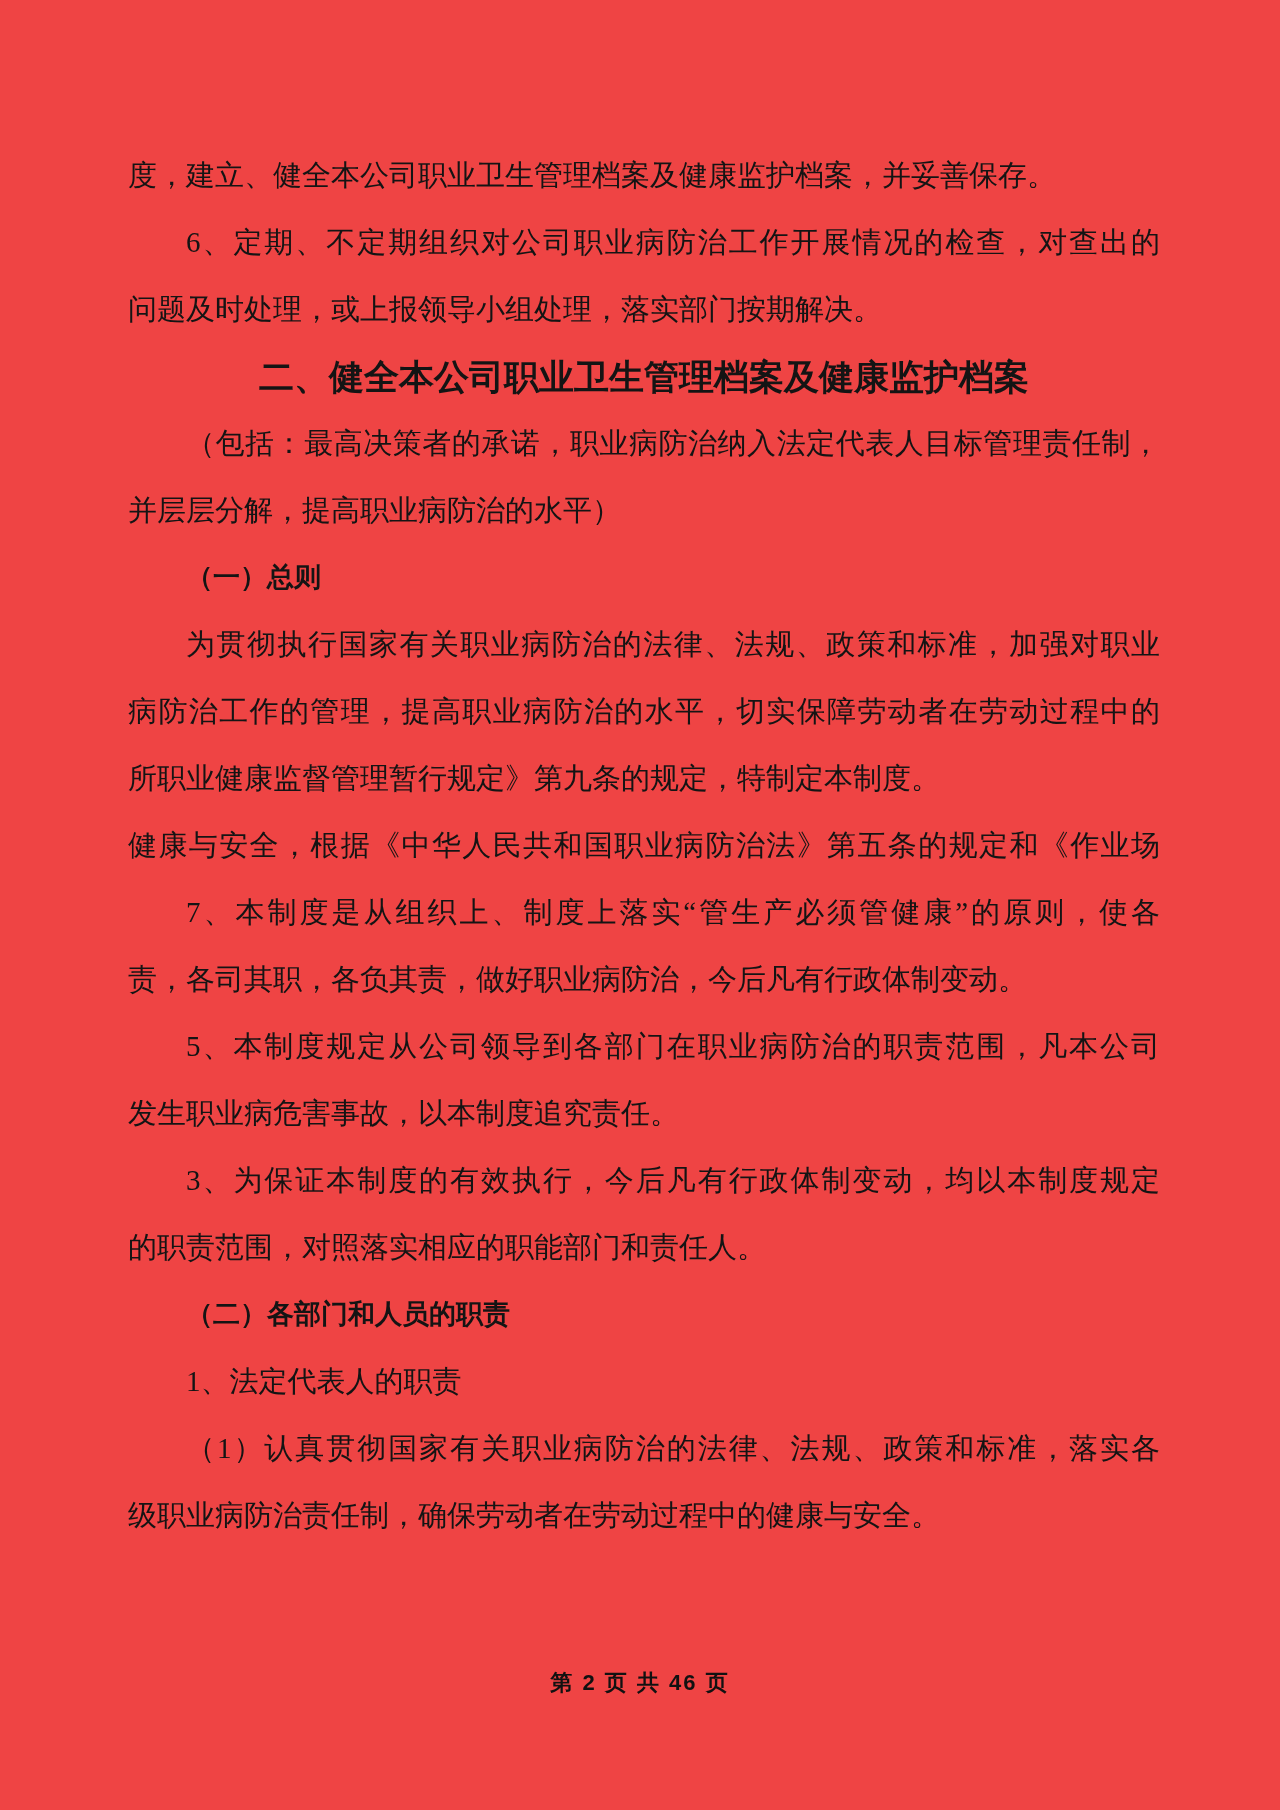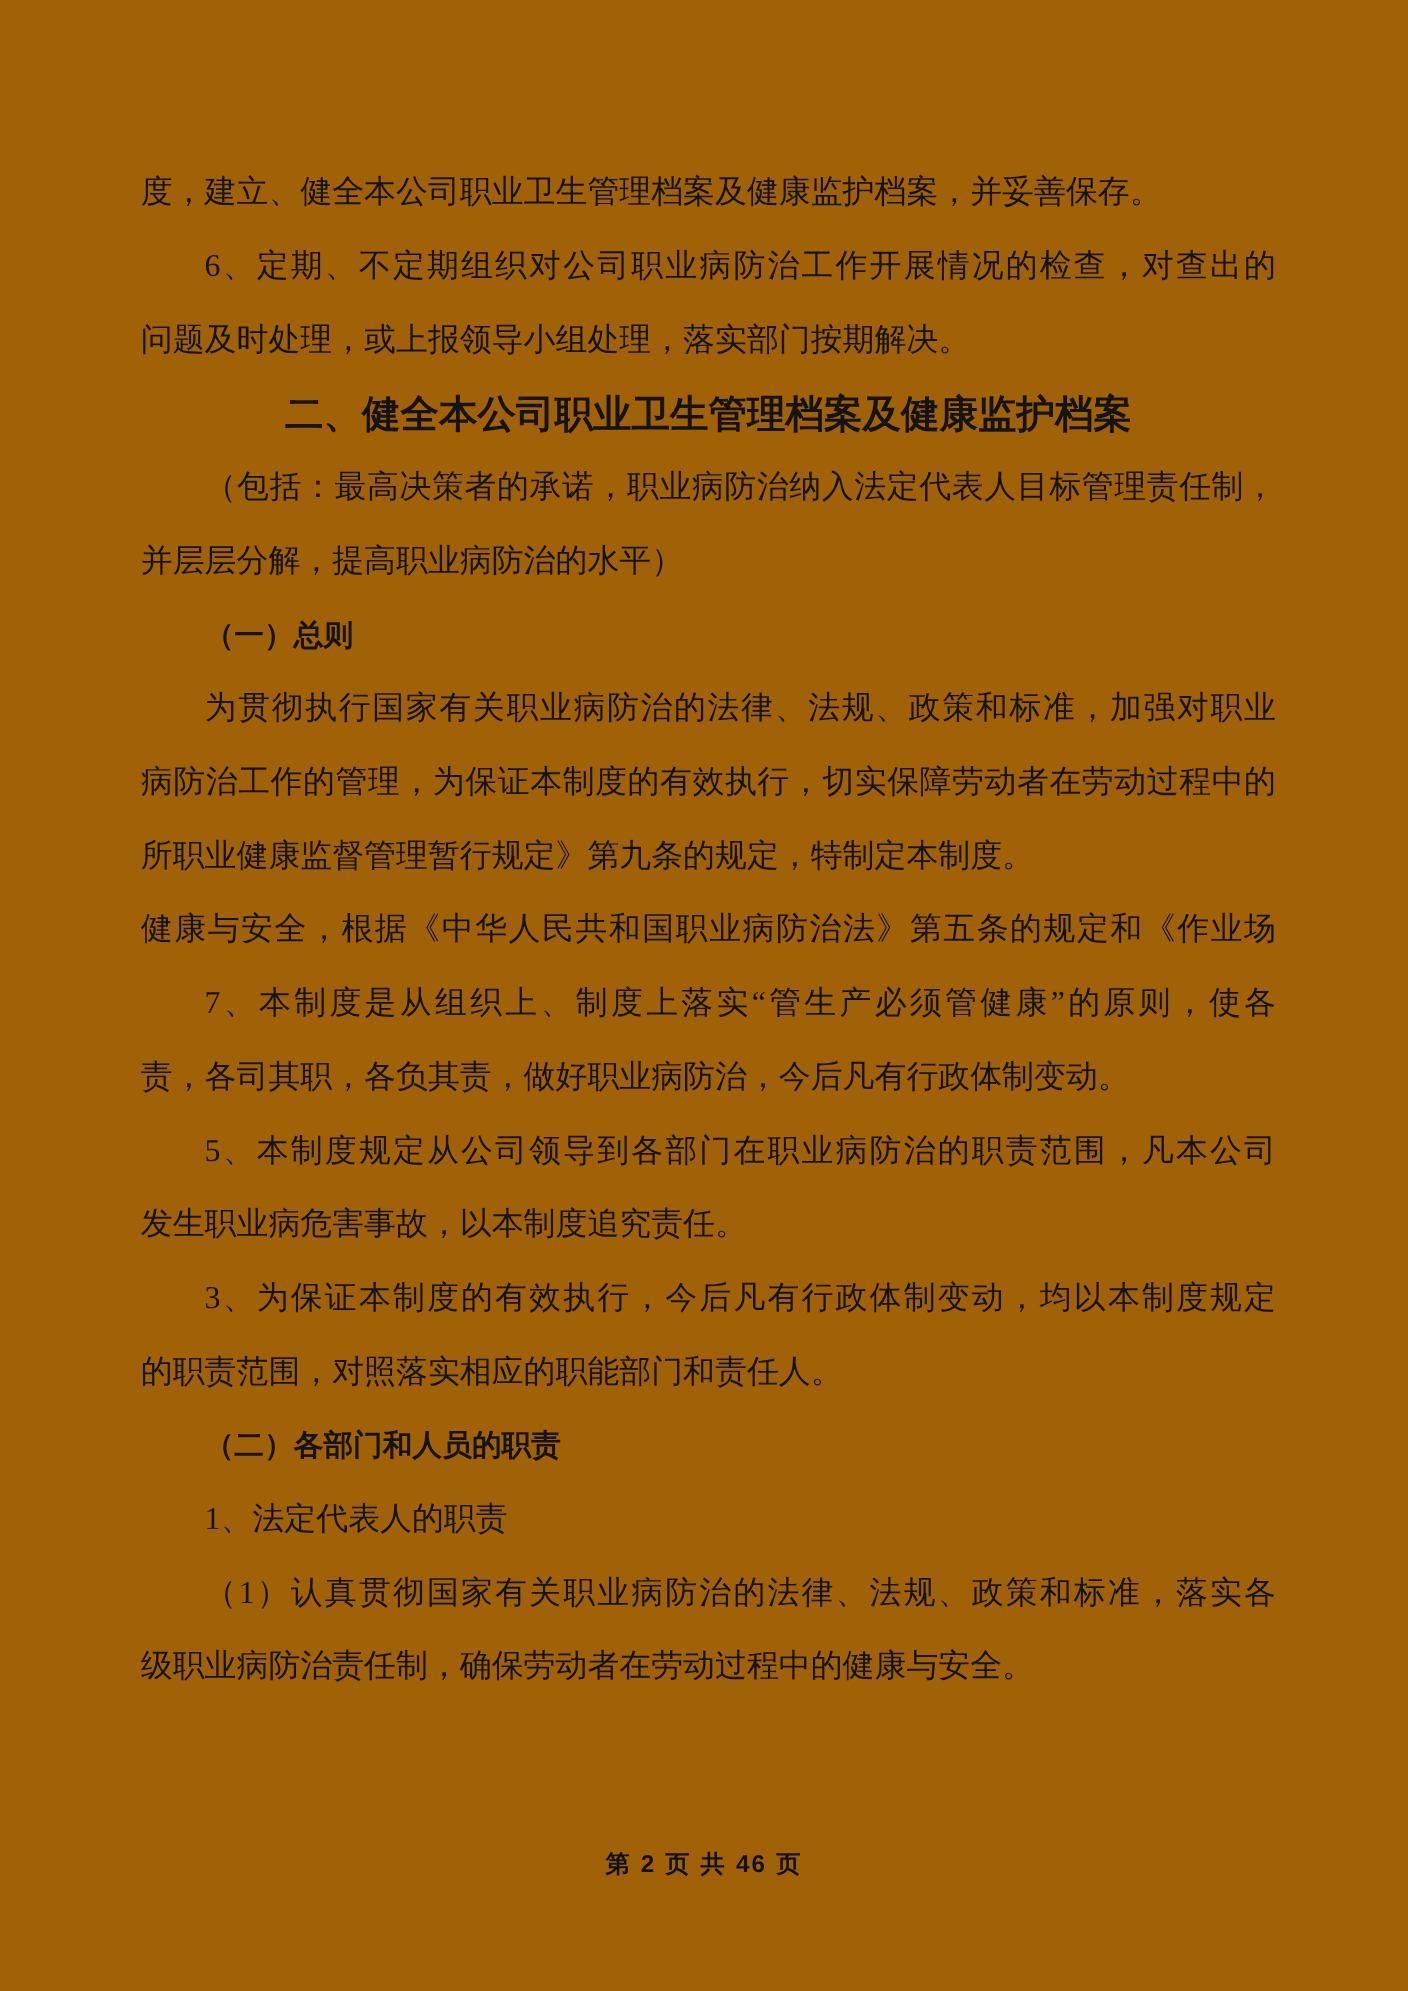--- a/index.html
+++ b/index.html
@@ -4,21 +4,21 @@
 <style>
   html, body {
     margin: 0;
     padding: 0;
     background: #ffffff;
   }
   .page {
     position: relative;
     width: 1280px;
     height: 1810px;
-    background: #a16207;
+    background: #ef4444;
     overflow: hidden;
     font-family: "Liberation Serif", "DejaVu Serif", serif;
     color: #141414;
   }
   .doc-body {
     position: absolute;
     left: 128px;
     top: 142px;
     width: 1032px;
   }
@@ -53,37 +53,36 @@
     position: absolute;
     left: 0;
     top: 1668px;
     width: 1280px;
     text-align: center;
     font-family: "Liberation Sans", "DejaVu Sans", sans-serif;
     font-weight: bold;
     font-size: 22px;
     letter-spacing: 2px;
     color: #111111;
-    margin-top: 12px;
   }
 </style>
 </head>
 <body>
 
 <div class="page">
   <div class="doc-body">
     <div class="line">度，建立、健全本公司职业卫生管理档案及健康监护档案，并妥善保存。</div>
     <div class="line indent fill">6、定期、不定期组织对公司职业病防治工作开展情况的检查，对查出的</div>
     <div class="line">问题及时处理，或上报领导小组处理，落实部门按期解决。</div>
     <div class="line h1">二、健全本公司职业卫生管理档案及健康监护档案</div>
     <div class="line indent fill">（包括：最高决策者的承诺，职业病防治纳入法定代表人目标管理责任制，</div>
     <div class="line">并层层分解，提高职业病防治的水平）</div>
     <div class="line indent h2">（一）总则</div>
     <div class="line indent fill">为贯彻执行国家有关职业病防治的法律、法规、政策和标准，加强对职业</div>
-    <div class="line fill">病防治工作的管理，为保证本制度的有效执行，切实保障劳动者在劳动过程中的</div>
+    <div class="line fill">病防治工作的管理，提高职业病防治的水平，切实保障劳动者在劳动过程中的</div>
     <div class="line">所职业健康监督管理暂行规定》第九条的规定，特制定本制度。</div>
     <div class="line fill">健康与安全，根据《中华人民共和国职业病防治法》第五条的规定和《作业场</div>
     <div class="line indent fill">7、本制度是从组织上、制度上落实“管生产必须管健康”的原则，使各</div>
     <div class="line">责，各司其职，各负其责，做好职业病防治，今后凡有行政体制变动。</div>
     <div class="line indent fill">5、本制度规定从公司领导到各部门在职业病防治的职责范围，凡本公司</div>
     <div class="line">发生职业病危害事故，以本制度追究责任。</div>
     <div class="line indent fill">3、为保证本制度的有效执行，今后凡有行政体制变动，均以本制度规定</div>
     <div class="line">的职责范围，对照落实相应的职能部门和责任人。</div>
     <div class="line indent h2">（二）各部门和人员的职责</div>
     <div class="line indent">1、法定代表人的职责</div>

